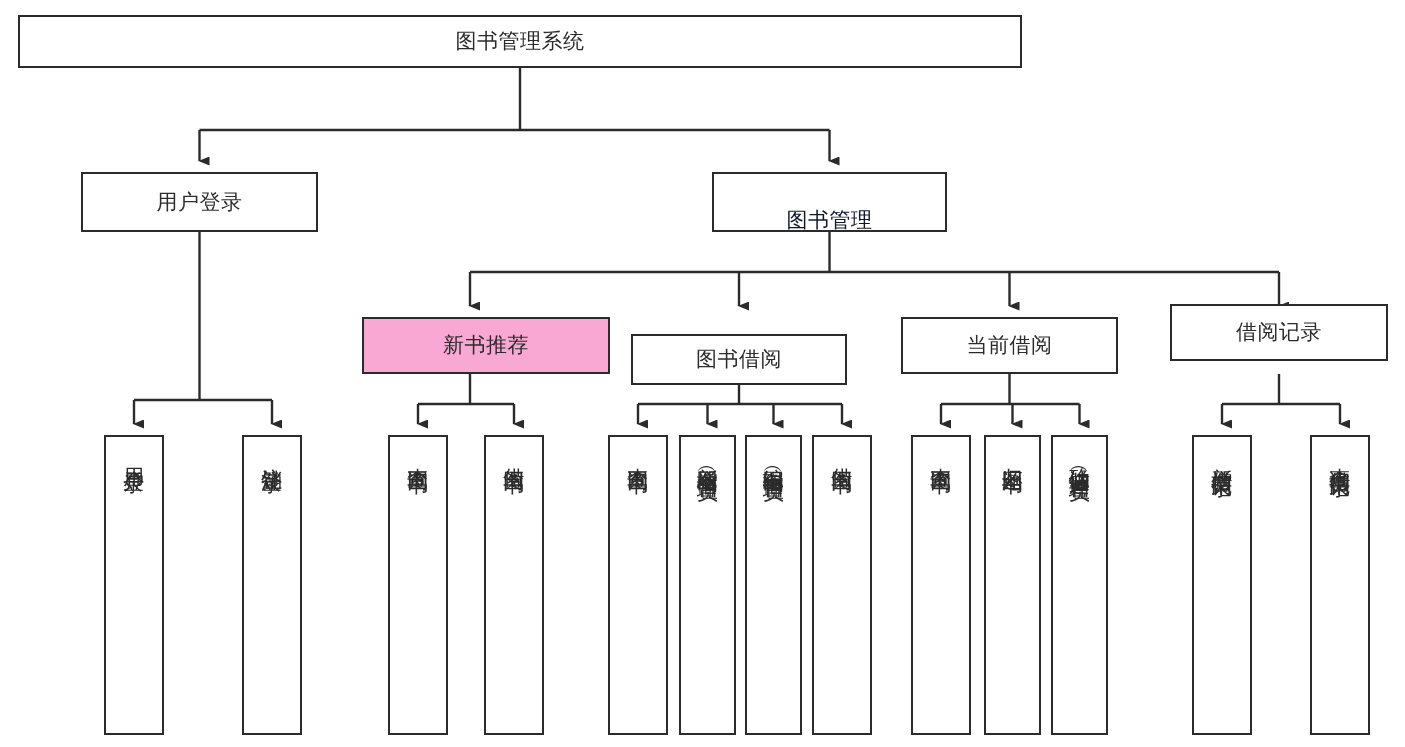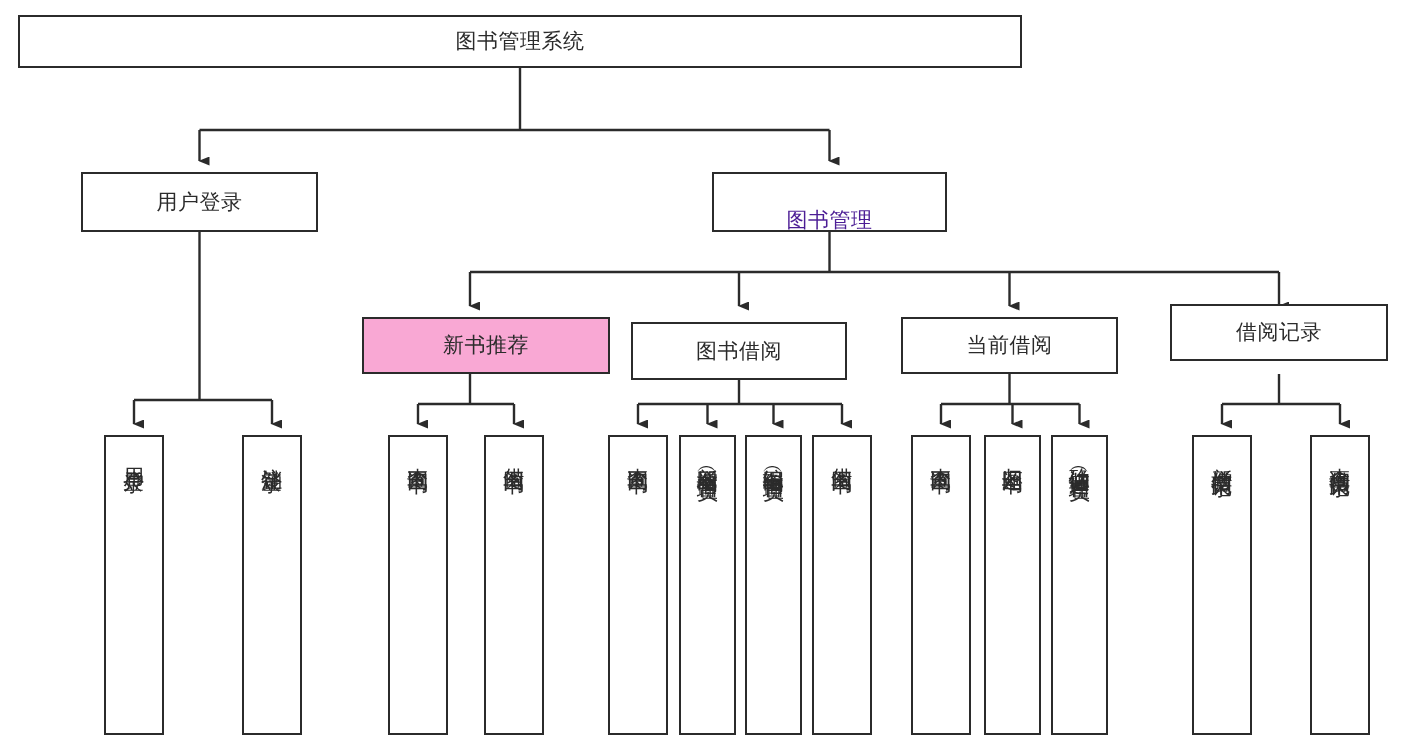--- a/index.html
+++ b/index.html
@@ -118,26 +118,26 @@
   </svg>
 
   <div id="node-layer">
       <div class="node-box" style="left: 18px; top: 15px; width: 1004px; height: 53px; border-color: rgb(43, 43, 43); background: rgb(255, 255, 255);">
         <span class="node-label" style="color: rgb(43, 43, 43);">图书管理系统</span>
       </div>
       <div class="node-box" style="left: 81px; top: 172px; width: 237px; height: 60px; border-color: rgb(43, 43, 43); background: rgb(255, 255, 255);">
         <span class="node-label" style="color: rgb(43, 43, 43);">用户登录</span>
       </div>
       <div class="node-box" style="left: 712px; top: 172px; width: 235px; height: 60px; border-color: rgb(43, 43, 43); background: rgb(255, 255, 255);">
-        <span class="node-label" style="color: #4c1d95; margin-top: 37px;">图书管理</span>
+        <span class="node-label" style="color: #0f172a; margin-top: 37px;">图书管理</span>
       </div>
       <div class="node-box" style="left: 362px; top: 317px; width: 248px; height: 57px; border-color: rgb(43, 43, 43); background: #f9a8d4;">
         <span class="node-label" style="color: rgb(43, 43, 43);">新书推荐</span>
       </div>
-      <div class="node-box" style="left: 631px; top: 322px; width: 216px; height: 58px; border-color: rgb(43, 43, 43); background: rgb(255, 255, 255);">
+      <div class="node-box" style="left: 631px; top: 334px; width: 216px; height: 51px; border-color: rgb(43, 43, 43); background: rgb(255, 255, 255);">
         <span class="node-label" style="color: rgb(43, 43, 43);">图书借阅</span>
       </div>
       <div class="node-box" style="left: 901px; top: 317px; width: 217px; height: 57px; border-color: rgb(43, 43, 43); background: rgb(255, 255, 255);">
         <span class="node-label" style="color: rgb(43, 43, 43);">当前借阅</span>
       </div>
       <div class="node-box" style="left: 1170px; top: 304px; width: 218px; height: 57px; border-color: rgb(43, 43, 43); background: rgb(255, 255, 255);">
         <span class="node-label" style="color: rgb(43, 43, 43);">借阅记录</span>
       </div>
       <div class="node-box vertical" style="left: 104px; top: 435px; width: 60px; height: 300px; border-color: rgb(43, 43, 43); background: rgb(255, 255, 255);">
         <span class="node-label" style="color: rgb(43, 43, 43);">用户登录</span>

